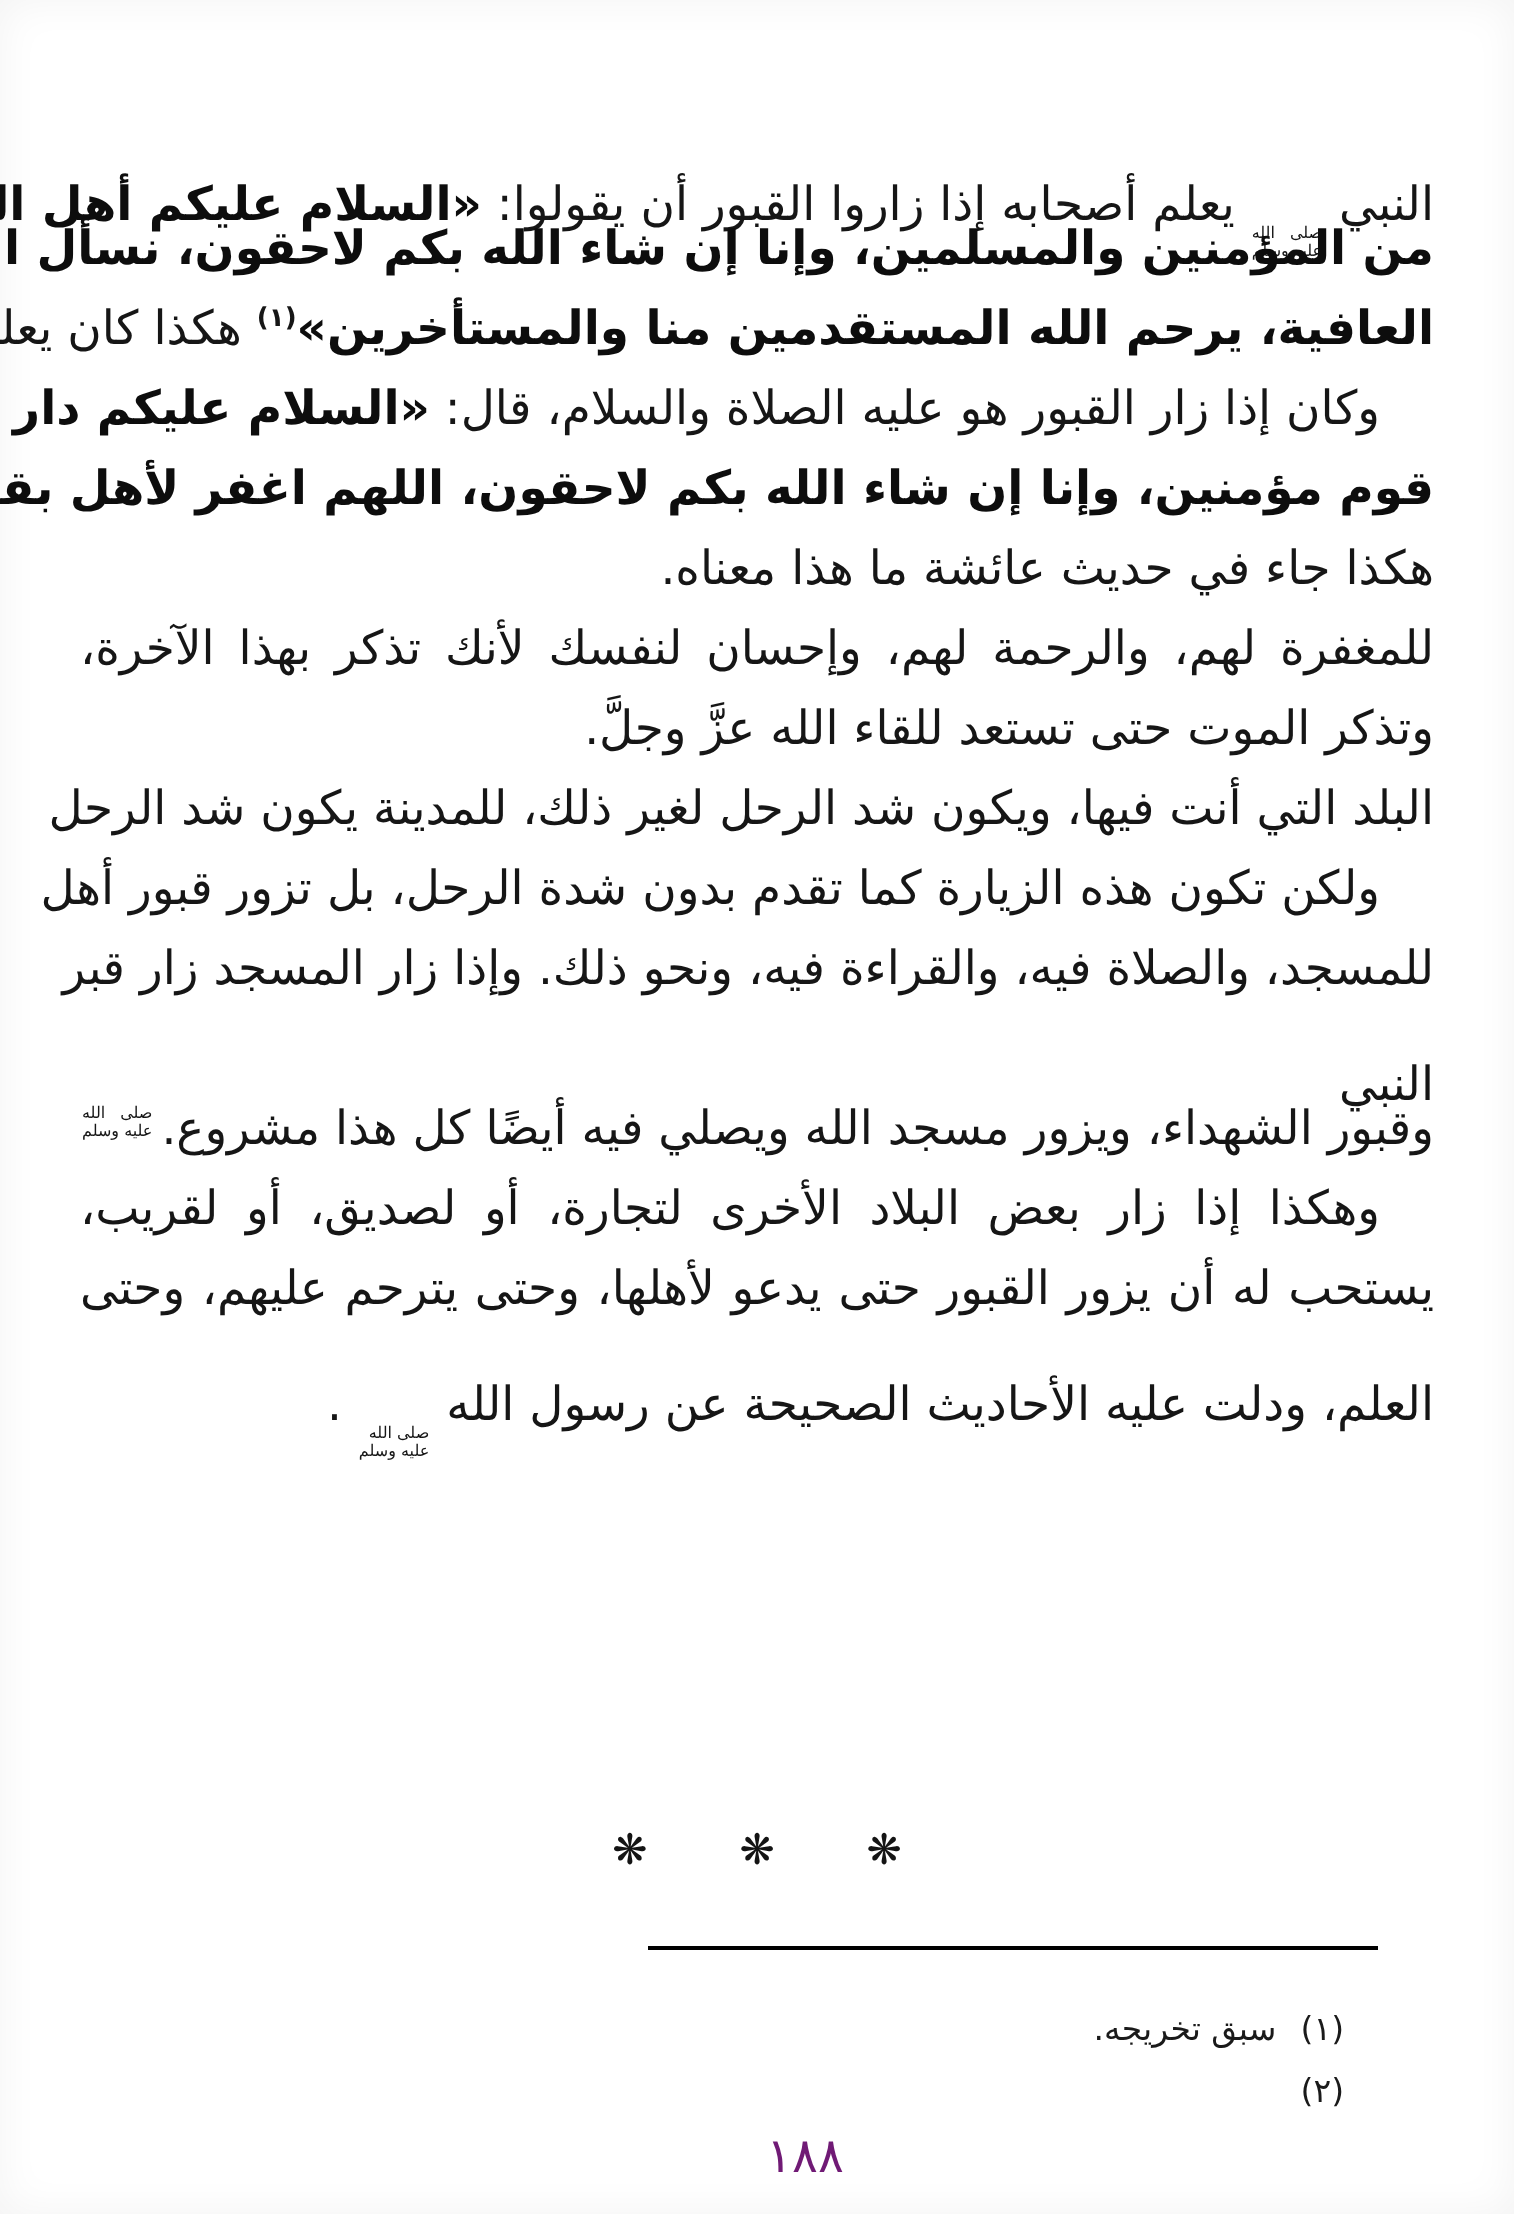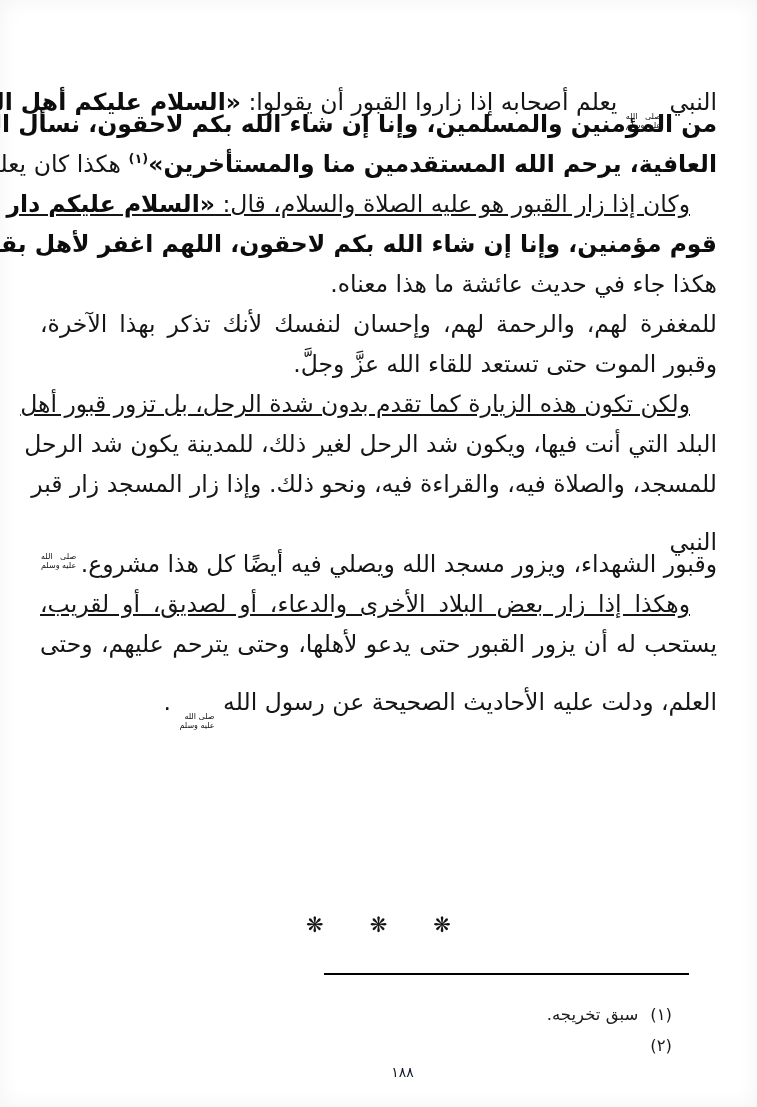--- a/index.html
+++ b/index.html
@@ -24,21 +24,21 @@
   }
   .para { margin:0; }
   .line {
     line-height:40px;
     height:40px;
     text-align:justify;
     text-align-last:justify;
     white-space:nowrap;
   }
   .line.last { text-align-last:right; }
-  .line.indent { padding-right:27px;text-decoration:underline; }
+  .line.indent { padding-right:27px; }
   .bold { font-weight:bold; color:#0d0d0d; }
   sup.fn-ref {
     font-size:13px;
     line-height:0;
     vertical-align:9px;
     font-weight:bold;
   }
   .saw {
     display:inline-flex;
     flex-direction:column;
@@ -73,22 +73,22 @@
     color:#1a1a1a;
   }
   .footnote { display:flex; gap:12px; line-height:31px; }
   .fn-marker { flex:0 0 auto; }
   .fn-text { white-space:nowrap; }
   .page-number {
     position:absolute;
     top:1064px; left:0; right:0;
     text-align:center;
     direction:rtl;
-    font-size:14px;
-    color:#0f172a;
+    font-size:24px;
+    color:#701a75;
     padding-left:48px;
   }
 </style>
 </head>
 <body>
 
 <div class="page">
   <main class="body-text" id="paragraphs">
       <div class="para">
         <div class="line"><span>النبي </span><span class="saw">
@@ -98,34 +98,34 @@
         <div class="line"><span class="bold">من المؤمنين والمسلمين، وإنا إن شاء الله بكم لاحقون، نسأل الله لنا ولكم</span></div>
         <div class="line"><span class="bold">العافية، يرحم الله المستقدمين منا والمستأخرين»</span><sup class="fn-ref">(١)</sup><span> هكذا كان يعلمهم عليه</span></div>
       </div>
       <div class="para">
         <div class="line indent"><span>وكان إذا زار القبور هو عليه الصلاة والسلام، قال: </span><span class="bold">«السلام عليكم دار</span></div>
         <div class="line"><span class="bold">قوم مؤمنين، وإنا إن شاء الله بكم لاحقون، اللهم اغفر لأهل بقيع الغرقد»</span></div>
         <div class="line last"><span>هكذا جاء في حديث عائشة ما هذا معناه.</span></div>
       </div>
       <div class="para">
         <div class="line"><span>للمغفرة لهم، والرحمة لهم، وإحسان لنفسك لأنك تذكر بهذا الآخرة،</span></div>
-        <div class="line last"><span>وقبور الموت حتى تستعد للقاء الله عزَّ وجلَّ.</span></div>
+        <div class="line last"><span>وتذكر الموت حتى تستعد للقاء الله عزَّ وجلَّ.</span></div>
       </div>
       <div class="para">
+        <div class="line"><span>البلد التي أنت فيها، ويكون شد الرحل لغير ذلك، للمدينة يكون شد الرحل</span></div>
         <div class="line indent"><span>ولكن تكون هذه الزيارة كما تقدم بدون شدة الرحل، بل تزور قبور أهل</span></div>
-        <div class="line"><span>البلد التي أنت فيها، ويكون شد الرحل لغير ذلك، للمدينة يكون شد الرحل</span></div>
         <div class="line"><span>للمسجد، والصلاة فيه، والقراءة فيه، ونحو ذلك. وإذا زار المسجد زار قبر</span></div>
         <div class="line"><span>النبي </span><span class="saw">
             <span>صلى الله</span>
             <span>عليه وسلم</span>
           </span></div>
         <div class="line last"><span>وقبور الشهداء، ويزور مسجد الله ويصلي فيه أيضًا كل هذا مشروع.</span></div>
       </div>
       <div class="para">
-        <div class="line indent"><span>وهكذا إذا زار بعض البلاد الأخرى والدعاء، أو لصديق، أو لقريب،</span></div>
+        <div class="line indent"><span>وهكذا إذا زار بعض البلاد الأخرى لتجارة، أو لصديق، أو لقريب،</span></div>
         <div class="line"><span>يستحب له أن يزور القبور حتى يدعو لأهلها، وحتى يترحم عليهم، وحتى</span></div>
         <div class="line last"><span>العلم، ودلت عليه الأحاديث الصحيحة عن رسول الله </span><span class="saw">
             <span>صلى الله</span>
             <span>عليه وسلم</span>
           </span><span> .</span></div>
       </div>
     </main>
 
   <div class="divider" id="divider"><span>❋</span><span>❋</span><span>❋</span></div>
 

